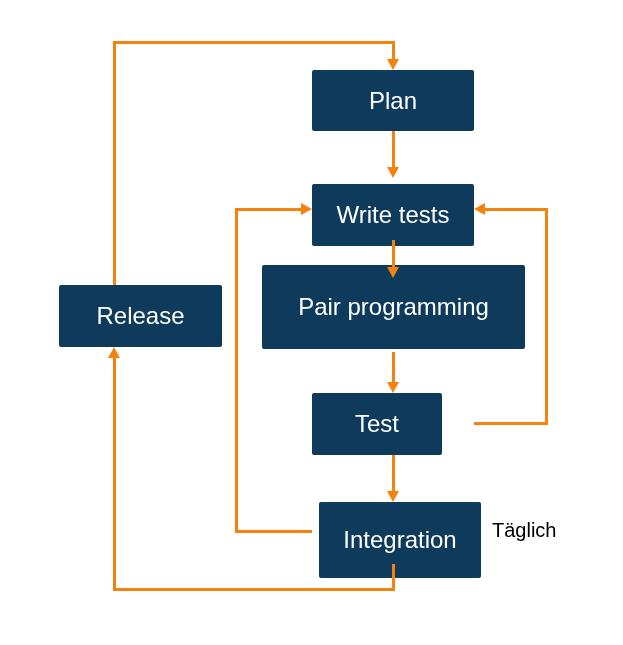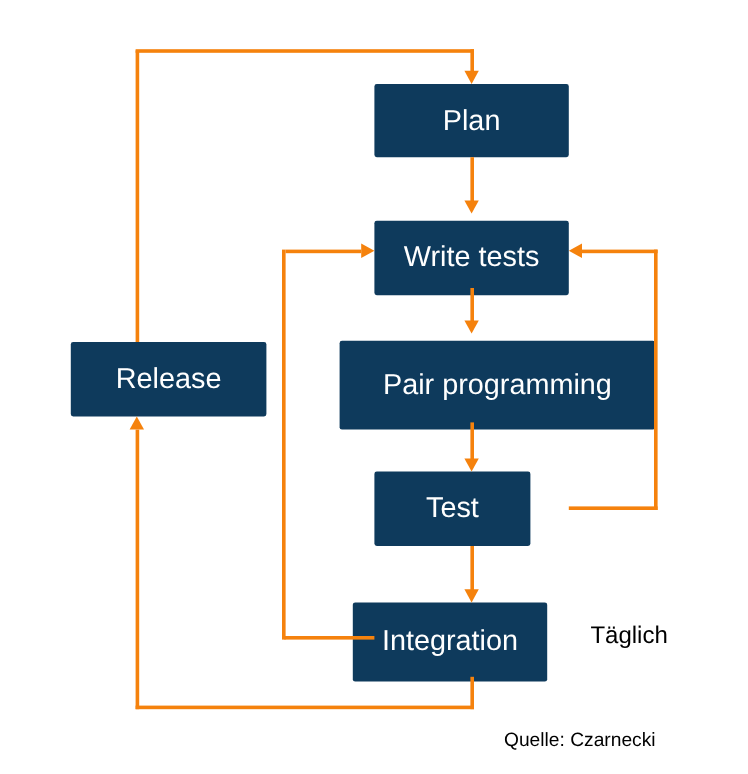--- a/index.html
+++ b/index.html
@@ -26,23 +26,23 @@
     display: flex;
     flex-direction: column;
     align-items: center;
     justify-content: center;
     text-align: center;
     font-size: 24px;
     line-height: 1.25;
   }
   #node-plan        { left: 312px; top: 70px;  width: 162px; height: 61px; }
   #node-write-tests { left: 312px; top: 184px; width: 162px; height: 62px; }
-  #node-pair        { left: 262px; top: 284px; width: 263px; height: 74px; margin-left: 21px; }
+  #node-pair        { left: 262px; top: 265px; width: 263px; height: 84px; }
   #node-test        { left: 312px; top: 393px; width: 130px; height: 62px; }
-  #node-integration { left: 294px; top: 502px; width: 162px; height: 66px; }
+  #node-integration { left: 319px; top: 502px; width: 162px; height: 76px; }
   #node-release     { left: 33px;  top: 285px; width: 163px; height: 62px; margin-left: 26px; }
 
   .line { position: absolute; background: var(--arrow); }
 
   .ah { position: absolute; width: 0; height: 0; }
   .ah-down  { border-left: 6px solid transparent; border-right: 6px solid transparent; border-top: 11px solid var(--arrow); }
   .ah-up    { border-left: 6px solid transparent; border-right: 6px solid transparent; border-bottom: 11px solid var(--arrow); }
   .ah-left  { border-top: 6px solid transparent; border-bottom: 6px solid transparent; border-right: 11px solid var(--arrow); }
   .ah-right { border-top: 6px solid transparent; border-bottom: 6px solid transparent; border-left: 11px solid var(--arrow); }
 
@@ -50,21 +50,20 @@
   #label-cycle  { left: 404px; top: 13px;  font-size: 17px; }
   #label-daily  { left: 492px; top: 519px; font-size: 20px; }
   #label-source { left: 420px; top: 609px; font-size: 16px; }
 </style>
 </head>
 <body>
 
 <div class="canvas">
 
   <div class="label" id="label-daily">Täglich</div>
-  <div class="label" id="label-source">Quelle: Czarnecki</div>
 
   <div class="node" id="node-plan">
     <span>Plan</span>
   </div>
   <div class="node" id="node-write-tests">
     <span>Write tests</span>
   </div>
   <div class="node" id="node-pair">
     <span>Pair programming</span>
   </div>

